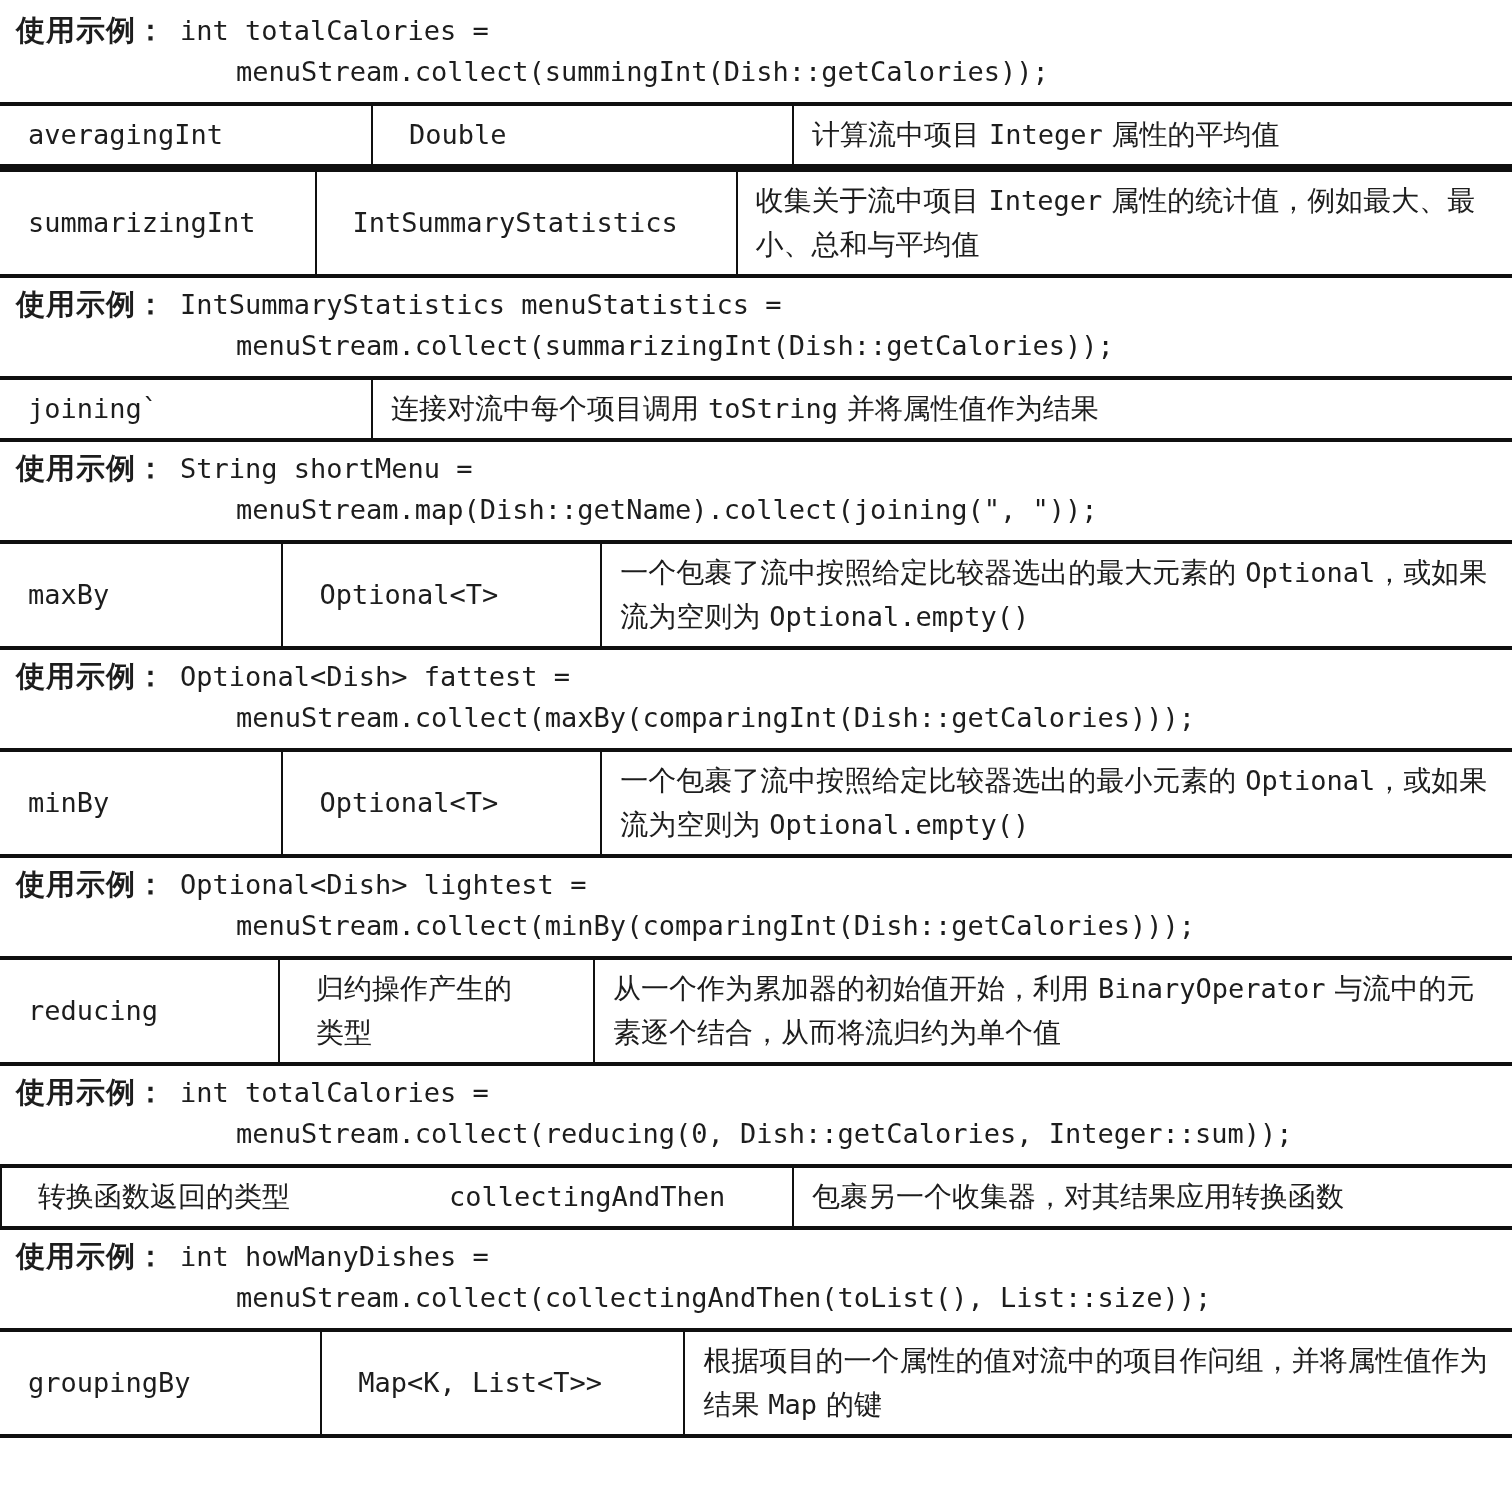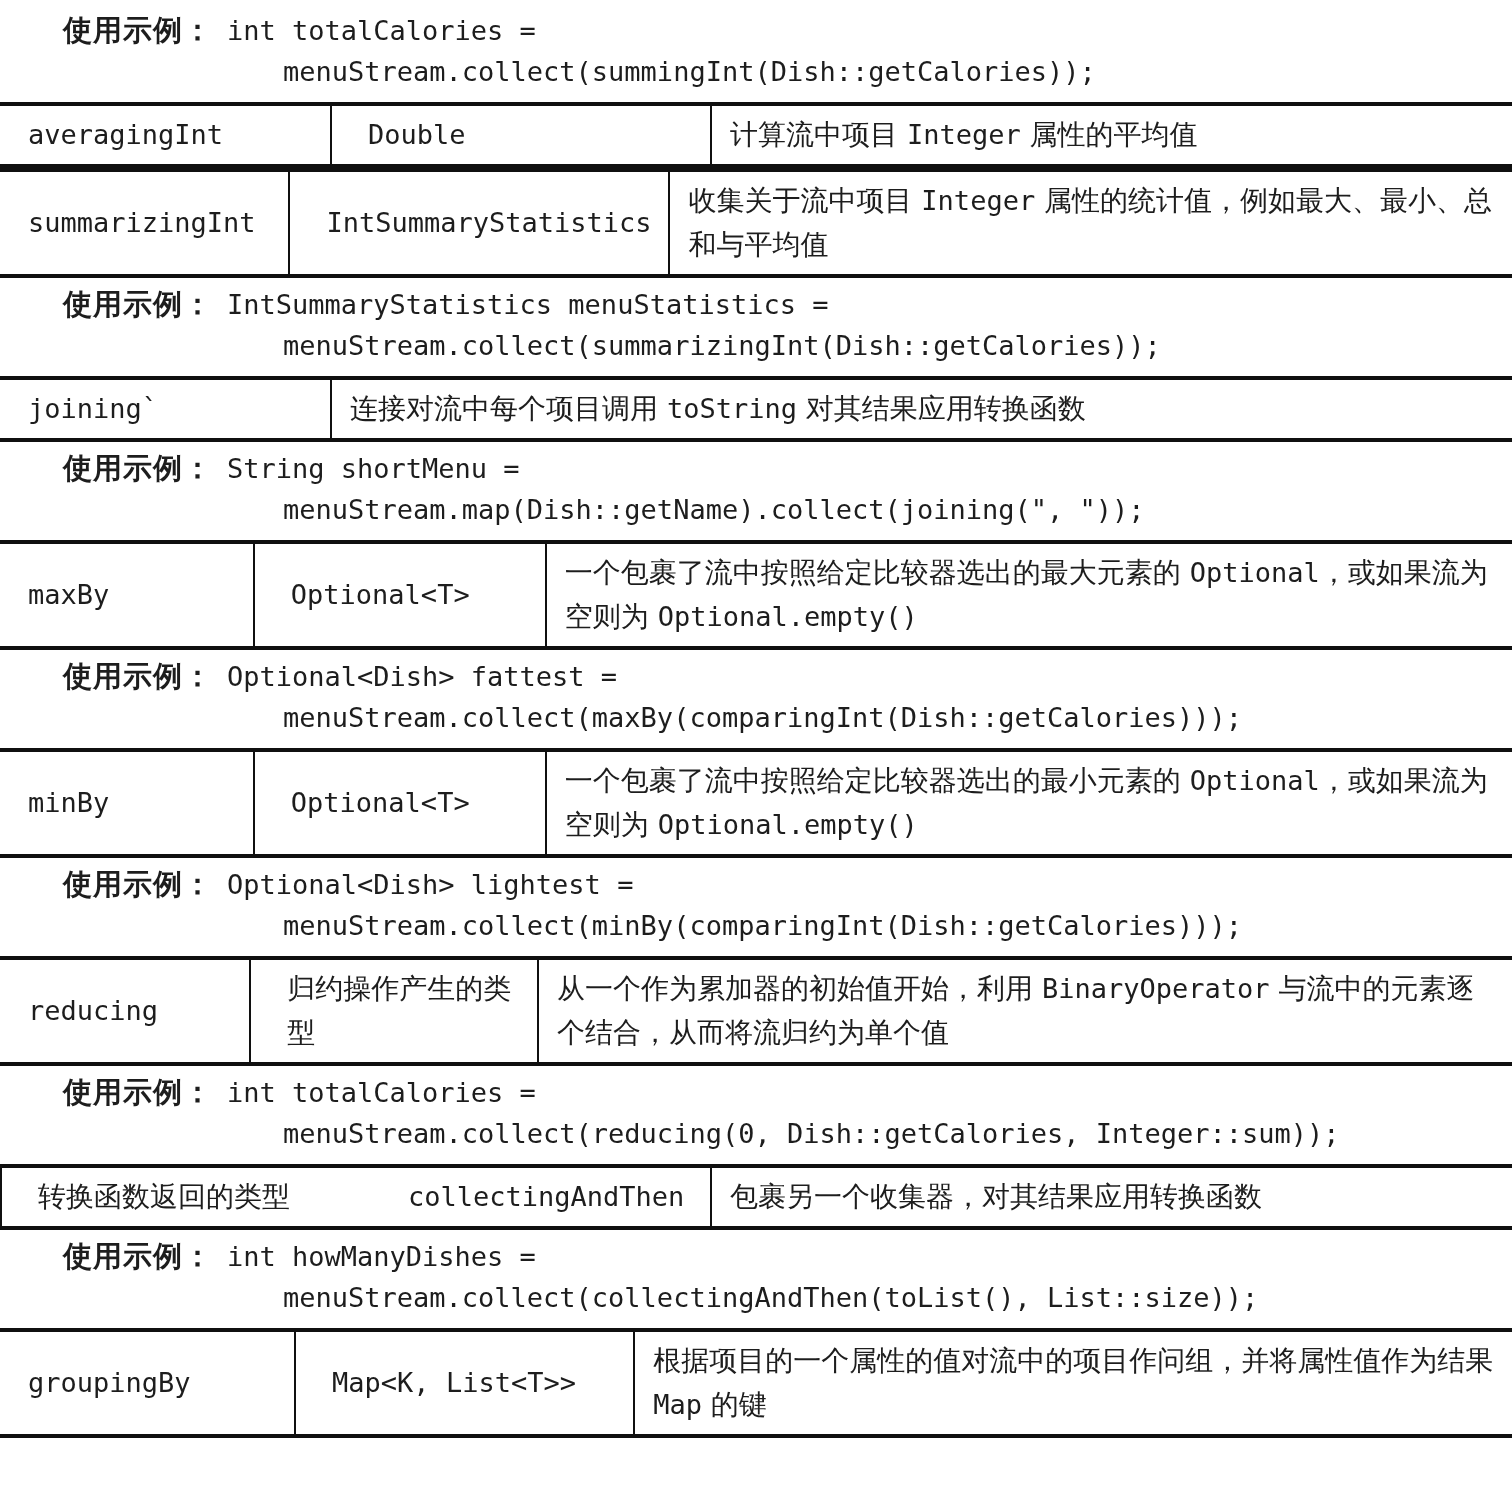--- a/index.html
+++ b/index.html
@@ -6,21 +6,21 @@
   html, body { background: #ffffff; }
   body {
     width: 1512px;
     min-height: 1510px;
     color: #1d1d1d;
     font-family: "DejaVu Serif", serif;
   }
   .table-wrap { width: 1512px; padding-top: 4px; }
 
   
-  .usage { padding: 8px 0 12px 16px; background: #ffffff; margin-left: 47px; }
+  .usage { padding: 8px 0 12px 16px; background: #ffffff; }
   .uline1 { line-height: 37px; white-space: nowrap; }
   .ulabel {
     font-family: "DejaVu Sans", sans-serif;
     font-weight: bold;
     font-size: 29px;
     letter-spacing: 1px;
   }
   .code {
     font-family: "DejaVu Sans Mono", "Liberation Mono", monospace;
     font-size: 27px;
@@ -28,20 +28,21 @@
   .uline1 .code { margin-left: 14px; }
   .uline2 { margin-left: 220px; line-height: 37px; white-space: nowrap; }
 
   
   .entry {
     display: flex;
     align-items: stretch;
     border-top: 4px solid #101010;
     border-bottom: 4px solid #101010;
     min-height: 54px;
+    gap: 41px;
   }
   .cell { display: grid; align-content: center; padding: 7px 18px; }
   .cell .txt { display: block; }
   .c1 { width: 330px; padding-left: 28px; }
   .c2 { width: 380px; border-left: 2px solid #101010; padding-left: 36px; }
   .c3 { flex: 1 1 auto; border-left: 2px solid #101010; }
   .cell .code { line-height: 44px; }
   .cell .cn {
     font-family: "DejaVu Serif", serif;
     font-size: 28px;
@@ -82,21 +83,21 @@
     </div>
     <div class="usage">
       <div class="uline1"><span class="ulabel">使用示例：</span><span class="code">IntSummaryStatistics menuStatistics =</span></div>
       <div class="code uline2">menuStream.collect(summarizingInt(Dish::getCalories));</div>
     </div>
     <div class="entry">
       <div class="cell c1">
         <span class="txt"><span class="code">joining`</span></span>
       </div>
       <div class="cell c3">
-        <span class="txt"><span class="cn">连接对流中每个项目调用 </span><span class="code">toString</span><span class="cn"> 对其结果应用转换函数</span></span>
+        <span class="txt"><span class="cn">连接对流中每个项目调用 </span><span class="code">toString</span><span class="cn"> 并将属性值作为结果</span></span>
       </div>
     </div>
     <div class="usage">
       <div class="uline1"><span class="ulabel">使用示例：</span><span class="code">String shortMenu =</span></div>
       <div class="code uline2">menuStream.map(Dish::getName).collect(joining(", "));</div>
     </div>
     <div class="entry">
       <div class="cell c1">
         <span class="txt"><span class="code">maxBy</span></span>
       </div>

